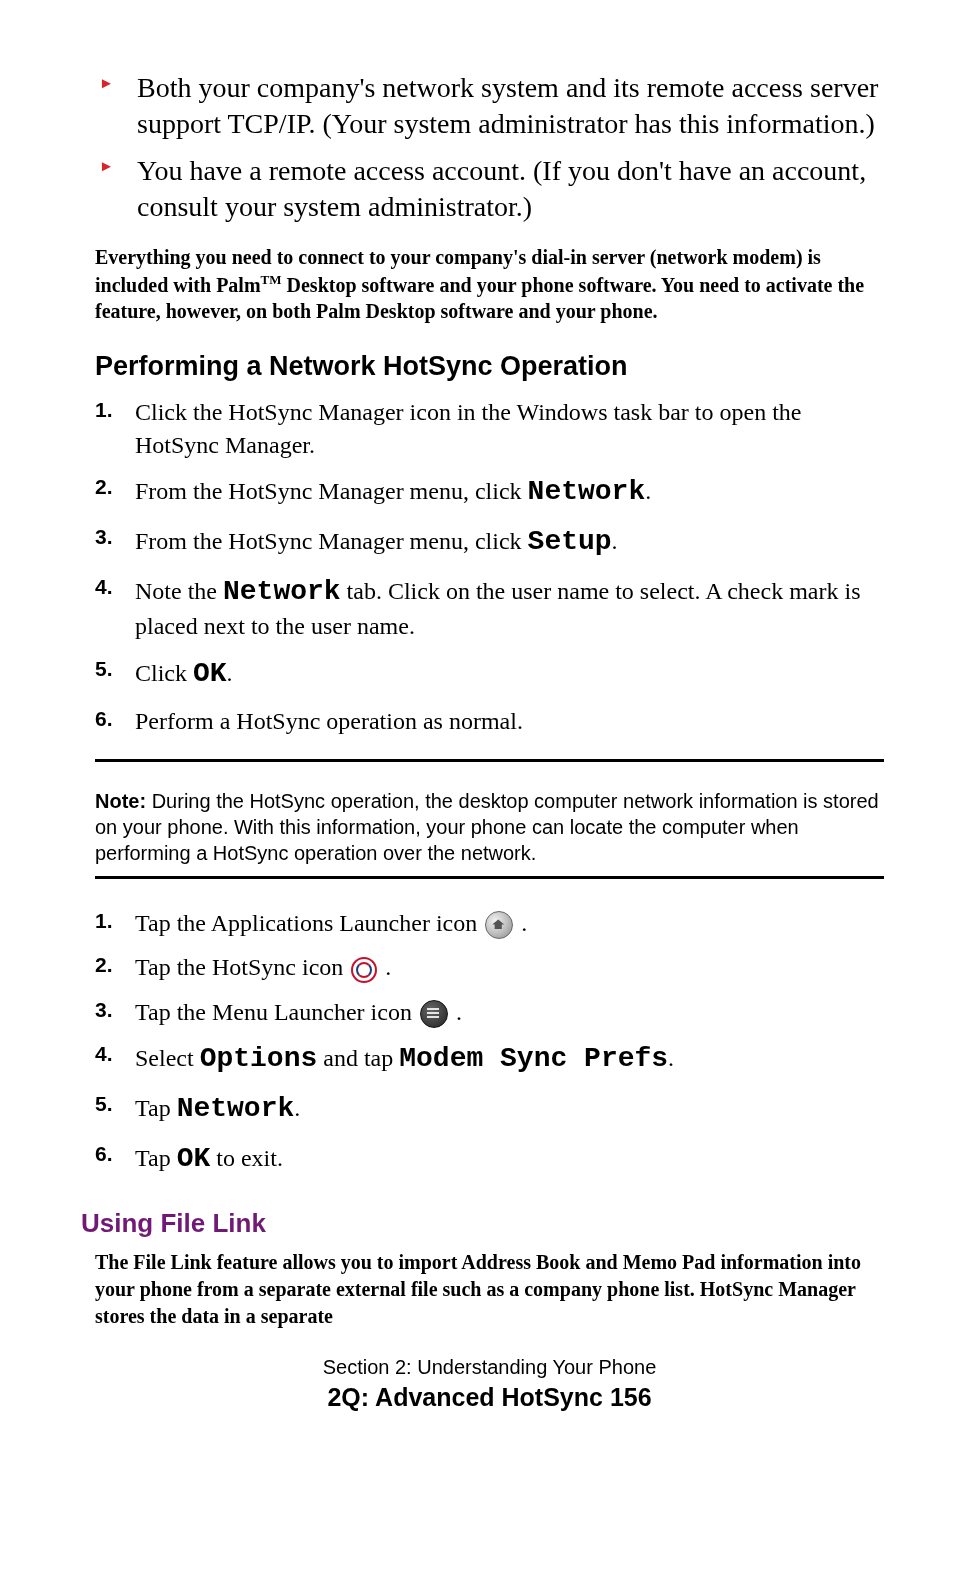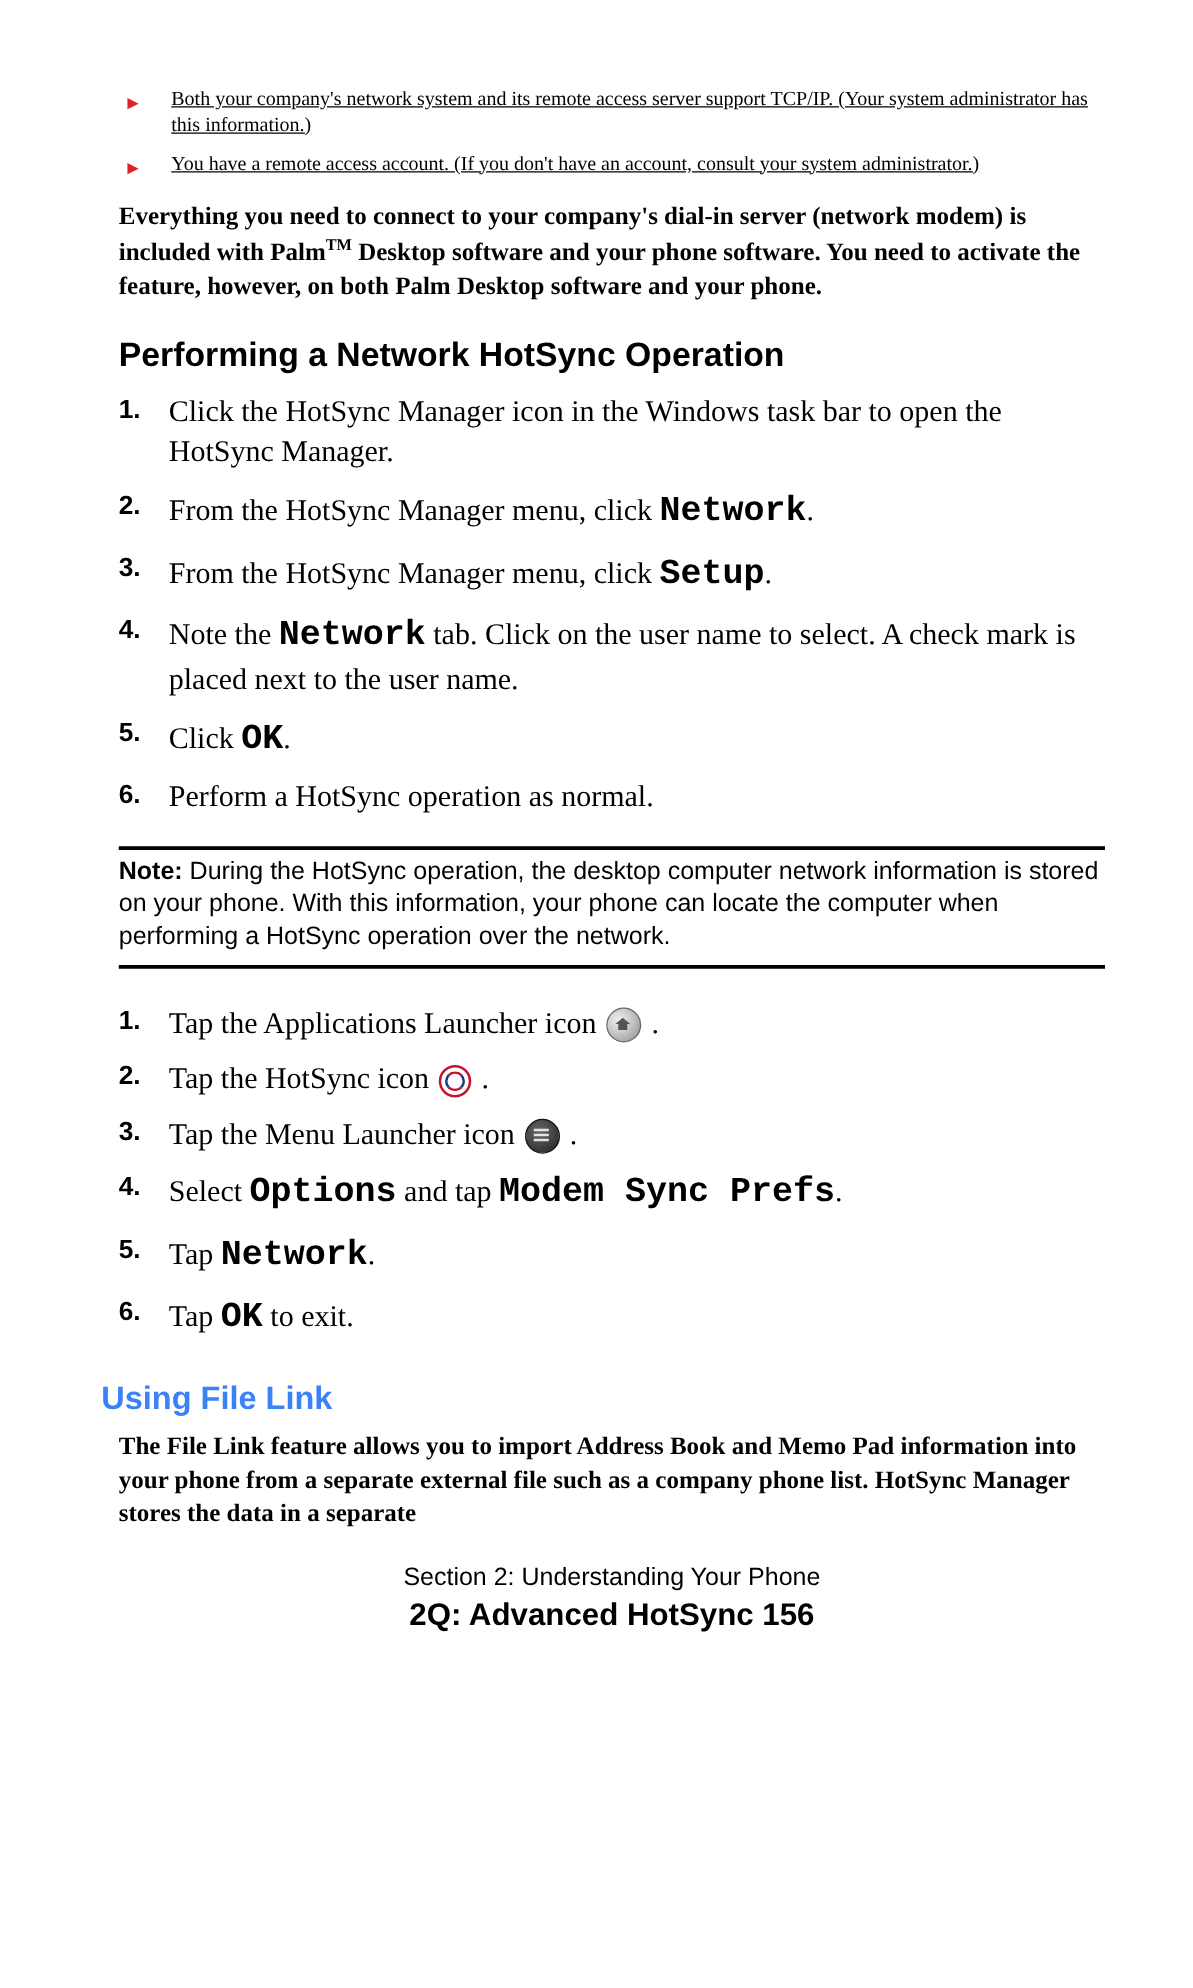--- a/index.html
+++ b/index.html
@@ -15,24 +15,23 @@
     box-sizing: border-box;
   }
   .bullet-list {
     margin: 0 0 18px 0;
     padding: 0;
     list-style: none;
   }
   .bullet-list li {
     position: relative;
     padding-left: 42px;
-    font-size: 16px;
+    font-size: 28px;
     line-height: 1.3;
     margin-bottom: 10px;
-    text-decoration: underline;
   }
   .bullet-list li::before {
     content: "►";
     position: absolute;
     left: 4px;
     top: 4px;
     color: #d9252a;
     font-size: 15px;
   }
   .para {
@@ -68,31 +67,31 @@
     left: 0;
     top: 0;
     font-family: Arial, Helvetica, sans-serif;
     font-weight: bold;
     font-size: 21px;
   }
   .bold-inline { font-family: Liberation Mono, monospace; font-weight: bold; font-size: 28px; }
   .note-box {
     border-top: 3px solid #000;
     border-bottom: 3px solid #000;
-    padding: 4px 0 10px 0;
+    padding: 26px 0 10px 0;
     margin: 8px 0 28px 0;
     font-family: Arial, Helvetica, sans-serif;
     font-size: 20px;
     line-height: 1.3;
   }
   .note-label { font-weight: bold; }
   .section-head-red {
     font-family: Arial, Helvetica, sans-serif;
     font-weight: bold;
-    color: #3b82f6;
+    color: #701a75;
     font-size: 26px;
     margin: 30px 0 10px -14px;
   }
   .footer {
     font-family: Arial, Helvetica, sans-serif;
     font-size: 20px;
     text-align: center;
     margin-top: 24px;
     line-height: 1.35;
   }

